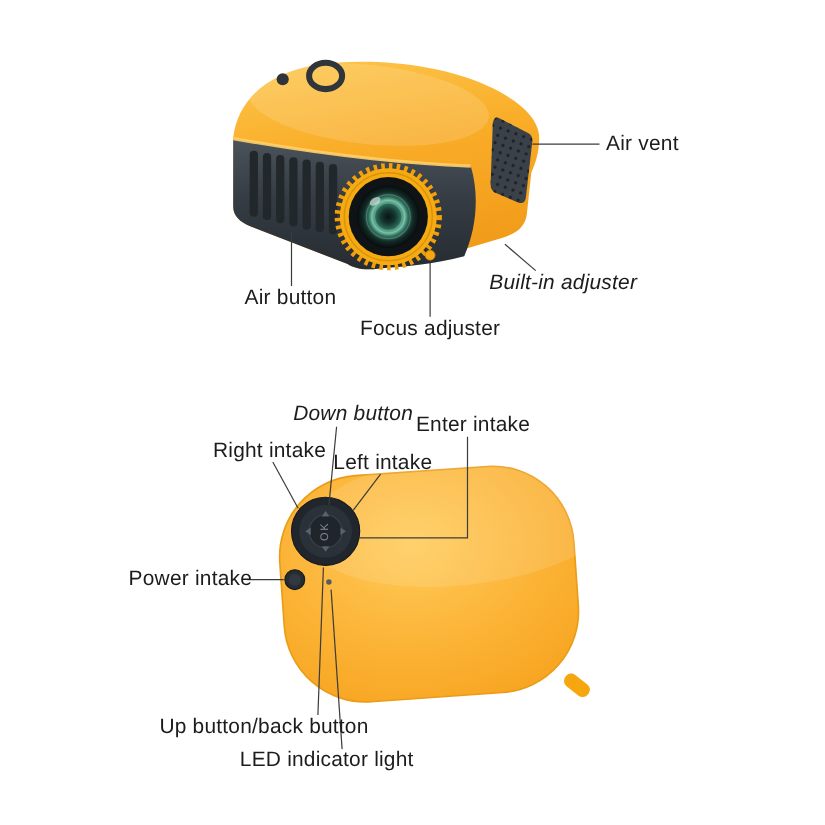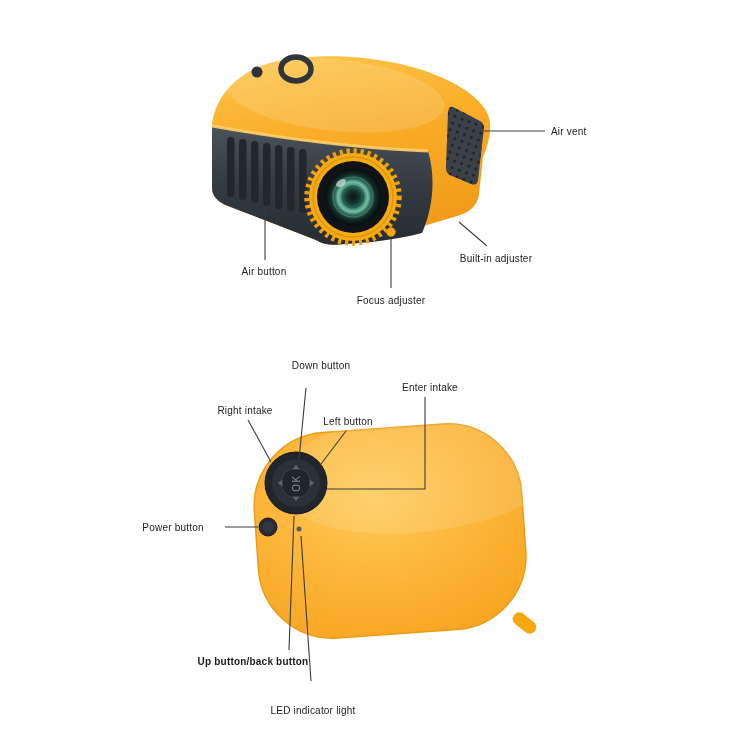--- a/index.html
+++ b/index.html
@@ -2,21 +2,21 @@
 <html><head>
 <meta charset="utf-8">
 <style>
   html,body{margin:0;padding:0;background:#ffffff;}
   .canvas{
     position:relative;width:750px;height:750px;background:#ffffff;
     font-family:"Liberation Sans",sans-serif;overflow:hidden;
   }
   .canvas svg{position:absolute;left:0;top:0;}
   .label{
-    position:absolute;font-size:10px;color:#1c1c1c;white-space:nowrap;
+    position:absolute;font-size:19px;color:#1c1c1c;white-space:nowrap;
     transform:translate(-50%,-50%);letter-spacing:0.2px;
   }
   .label.left-anchor{transform:translate(0,-50%);}
 </style>
 </head>
 <body>
 
 <div class="canvas">
 
   <svg width="750" height="750" viewBox="0 0 750 750">
@@ -150,23 +150,23 @@
       <line x1="346" y1="431" x2="321" y2="464"></line>
       <line x1="225" y1="527" x2="258" y2="527"></line>
       <line x1="289" y1="650" x2="294" y2="516"></line>
       <line x1="311" y1="681" x2="301" y2="536"></line>
     </g>
   </svg>
 
   <div class="label left-anchor" style="left:551px;top:131px;">Air vent</div>
   <div class="label" style="left:264px;top:271px;">Air button</div>
   <div class="label" style="left:391px;top:300px;">Focus adjuster</div>
-  <div class="label" style="left:496px;top:258px;">Built-in adjuster</div>
+  <div class="label" style="left:512px;top:258px;font-style:italic;">Built-in adjuster</div>
 
-  <div class="label" style="left:321px;top:365px;">Down button</div>
+  <div class="label" style="left:321px;top:377px;font-style:italic;">Down button</div>
   <div class="label" style="left:430px;top:387px;">Enter intake</div>
   <div class="label" style="left:245px;top:410px;">Right intake</div>
-  <div class="label" style="left:348px;top:421px;">Left button</div>
-  <div class="label" style="left:173px;top:527px;">Power button</div>
-  <div class="label" style="left:253px;top:661px;font-weight:bold;">Up button/back button</div>
-  <div class="label" style="left:313px;top:691px;margin-top:19px;">LED indicator light</div>
+  <div class="label" style="left:348px;top:421px;">Left intake</div>
+  <div class="label" style="left:173px;top:527px;">Power intake</div>
+  <div class="label" style="left:240px;top:661px;">Up button/back button</div>
+  <div class="label" style="left:297px;top:691px;">LED indicator light</div>
 
 </div>
 
 </body></html>

